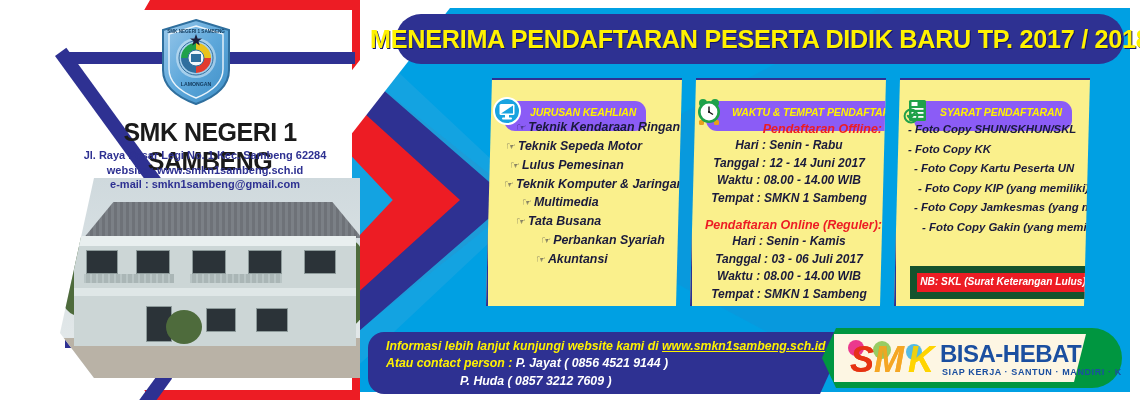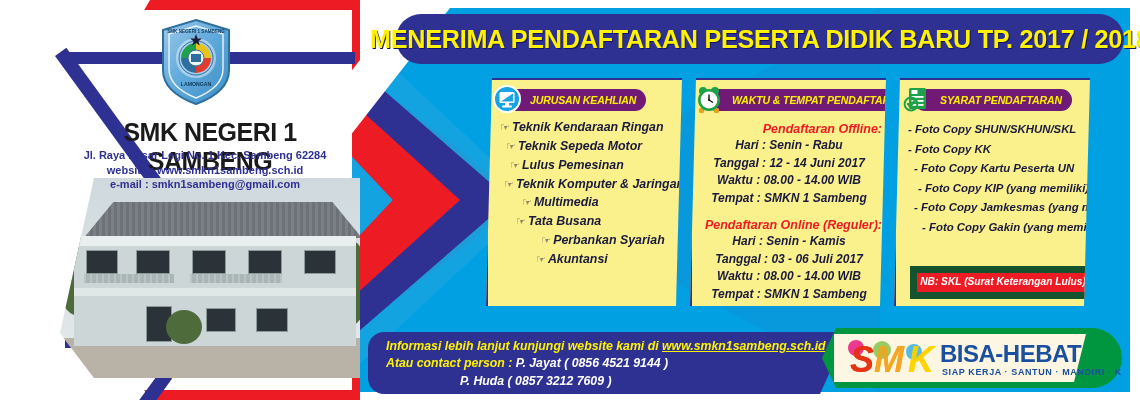--- a/index.html
+++ b/index.html
@@ -112,22 +112,22 @@
   .card{
     position:absolute;background:#FAF08C;border:2px solid #2E3192;
   }
   #card1{left:486px;top:78px;width:196px;height:228px;
     clip-path:polygon(6px 0,196px 0,190px 228px,0 228px);}
   #card2{left:690px;top:78px;width:196px;height:228px;
     clip-path:polygon(6px 0,196px 0,190px 228px,0 228px);}
   #card3{left:894px;top:78px;width:196px;height:228px;
     clip-path:polygon(6px 0,196px 0,190px 228px,0 228px);}
   .card-head{
-    position:absolute;top:9px;left:16px;height:22px;background:#701a75;
-    border-radius:11px;display:flex;align-items:center;padding:0 10px 0 26px;
+    position:absolute;top:21px;left:16px;height:22px;background:#8b5cf6;
+    border-radius:11px;display:flex;align-items:center;padding:0 10px 8px 26px;
   }
   .card-head span{
     color:#FFF200;font-size:10.5px;font-weight:bold;font-style:italic;
     white-space:nowrap;letter-spacing:-.1px;
   }
   .head-icon{
     position:absolute;left:-12px;top:-5px;width:30px;height:30px;
   }
   .card-body{position:absolute;left:0;top:38px;width:100%;}
   .jur-list{list-style:none;margin:0;padding:0;}
@@ -275,21 +275,21 @@
           <rect x="7.5" y="8" width="15" height="11" rx="1.5" fill="#ffffff"></rect>
           <path d="M9 17.5 L21 9.5 L21 17.5 Z" fill="#19A3E0"></path>
           <rect x="13" y="19" width="4" height="3" fill="#ffffff"></rect>
           <rect x="10" y="21.5" width="10" height="2" rx="1" fill="#ffffff"></rect>
         </svg>
       </span>
       <span>JURUSAN KEAHLIAN</span>
     </div>
     <div class="card-body" style="left:6px;width:186px;">
       <ul class="jur-list">
-        <li style="padding-left:6px;"><span class="bullet">☞</span><span>Teknik Kendaraan Ringan</span></li>
+        <li style="padding-left:6px;text-align:right;"><span class="bullet">☞</span><span>Teknik Kendaraan Ringan</span></li>
         <li style="padding-left:12px;"><span class="bullet">☞</span><span>Teknik Sepeda Motor</span></li>
         <li style="padding-left:16px;"><span class="bullet">☞</span><span>Lulus Pemesinan</span></li>
         <li style="padding-left:10px;"><span class="bullet">☞</span><span>Teknik Komputer &amp; Jaringan</span></li>
         <li style="padding-left:28px;"><span class="bullet">☞</span><span>Multimedia</span></li>
         <li style="padding-left:22px;"><span class="bullet">☞</span><span>Tata Busana</span></li>
         <li style="padding-left:32px;text-align:center;"><span class="bullet">☞</span><span>Perbankan Syariah</span></li>
         <li style="padding-left:42px;"><span class="bullet">☞</span><span>Akuntansi</span></li>
       </ul>
     </div>
   </div>

